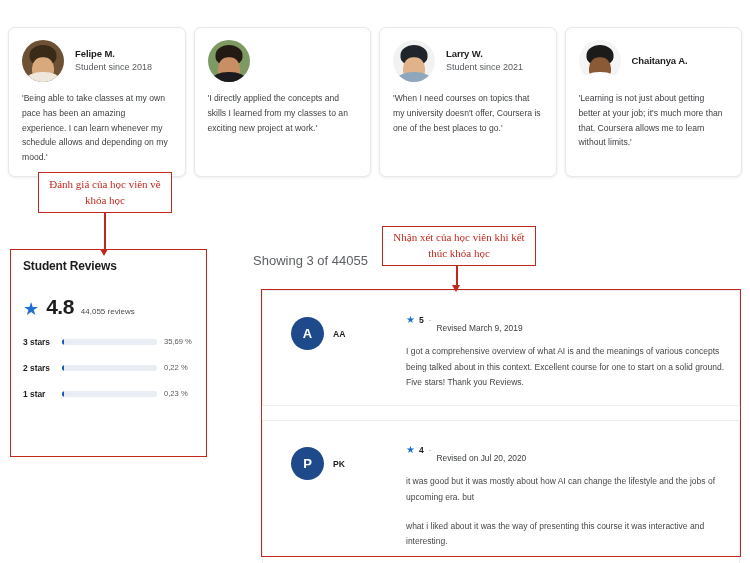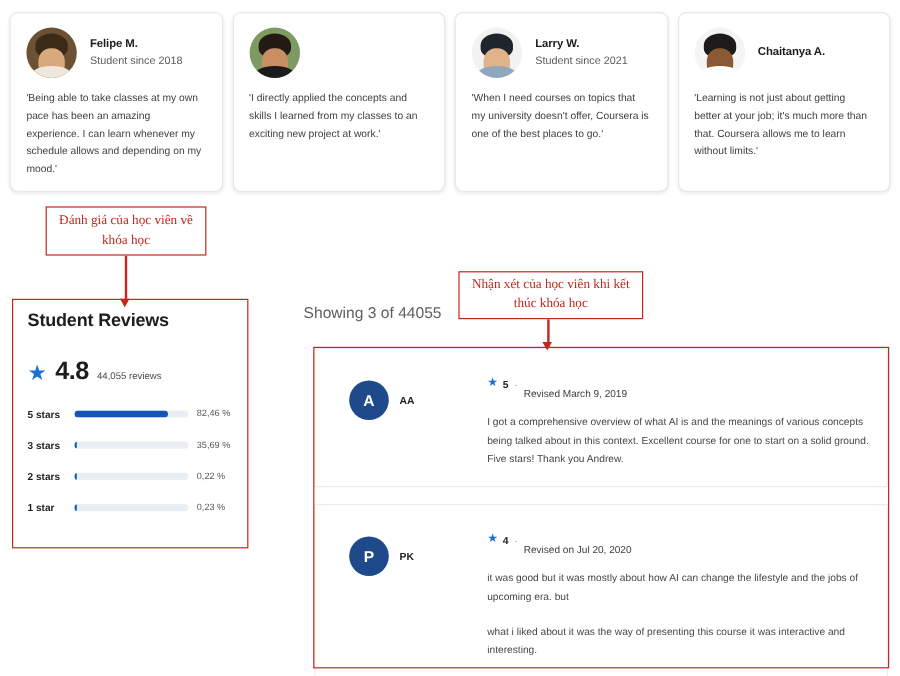--- a/index.html
+++ b/index.html
@@ -13,21 +13,21 @@
     font-family: "Liberation Sans", sans-serif;
     color: #2d2f31;
     position: relative;
     overflow: hidden;
   }
 
   
   .testimonials {
     position: absolute;
     left: 0;
-    top: 10px;
+    top: 27px;
     width: 750px;
     height: 150px;
     display: flex;
     gap: 8px;
     padding: 0 8px;
     box-sizing: border-box;
   }
   .tcard {
     background: #ffffff;
     border: 1px solid #e8e8ea;
@@ -144,21 +144,21 @@
     left: 12px;
     top: 250px;
     width: 193px;
     height: 205px;
     background: #ffffff;
     box-sizing: border-box;
     padding: 9px 11px 0 11px;
     z-index: 3;
   }
   .panel-title {
-    font-size: 15px;
+    font-size: 12px;
     font-weight: bold;
     color: #1c1d1f;
     letter-spacing: -0.15px;
   }
   .score-row {
     display: flex;
     align-items: baseline;
     gap: 7px;
     margin-top: 22px;
     margin-bottom: 15px;
@@ -394,27 +394,20 @@
   <div class="panel-title">Student Reviews</div>
 
   <div class="score-row">
     <span class="big-star">★</span>
     <span class="score-val">4.8</span>
     <span class="score-count">44,055  reviews</span>
   </div>
 
   <div id="bars">
       <div class="bar-row">
-        <div class="bar-label">5 stars</div>
-        <div class="bar-track">
-          <div class="bar-fill" style="width: 82.46%;"></div>
-        </div>
-        <div class="bar-pct">82,46 %</div>
-      </div>
-      <div class="bar-row">
         <div class="bar-label">3 stars</div>
         <div class="bar-track">
           <div class="bar-fill" style="width: 1.69%;"></div>
         </div>
         <div class="bar-pct">35,69 %</div>
       </div>
       <div class="bar-row">
         <div class="bar-label">2 stars</div>
         <div class="bar-track">
           <div class="bar-fill" style="width: 1.4%;"></div>
@@ -440,21 +433,21 @@
       <div class="r-avatar">A</div>
       <div class="r-initials">AA</div>
     </div>
     <div class="r-body">
       <div class="r-meta">
         <span class="r-star">★</span>
         <span class="r-rating">5</span>
         <span class="r-dot">·</span>
         <span class="r-date">Revised March 9, 2019</span>
       </div>
-      <div class="r-text">I got a comprehensive overview of what AI is and the meanings of various concepts being talked about in this context. Excellent course for one to start on a solid ground. Five stars! Thank you Andrew.</div>
+      <div class="r-text">I got a comprehensive overview of what AI is and the meanings of various concepts being talked about in this context. Excellent course for one to start on a solid ground. Five stars! Thank you Reviews.</div>
     </div>
   </div>
 
   <div class="review-card second">
     <div class="r-ident">
       <div class="r-avatar">P</div>
       <div class="r-initials">PK</div>
     </div>
     <div class="r-body">
       <div class="r-meta">

